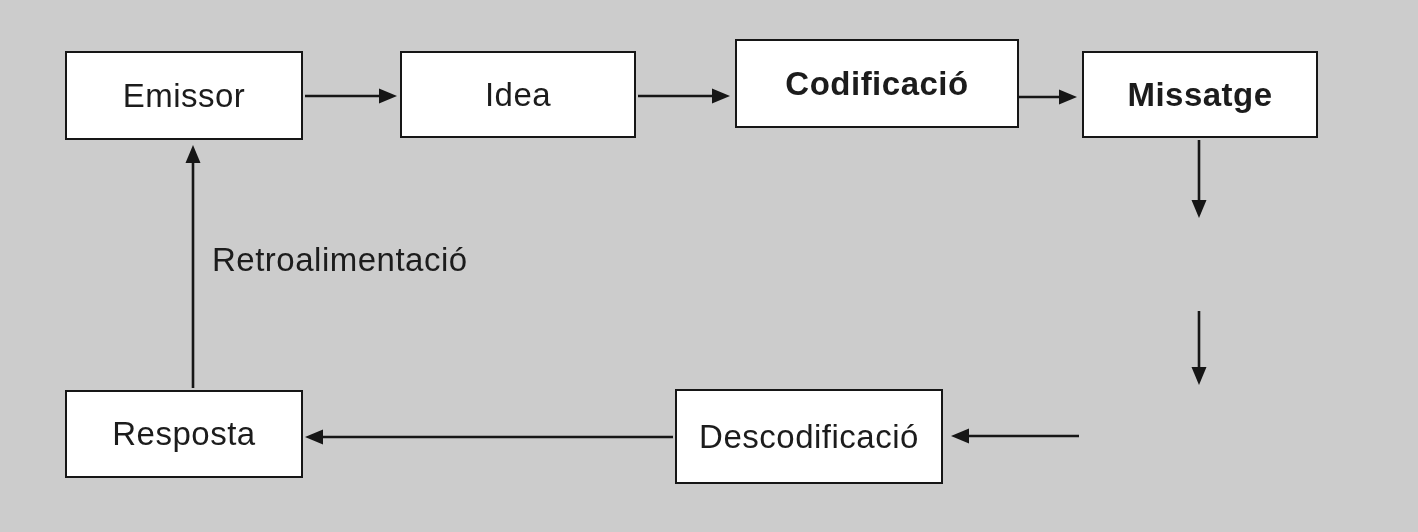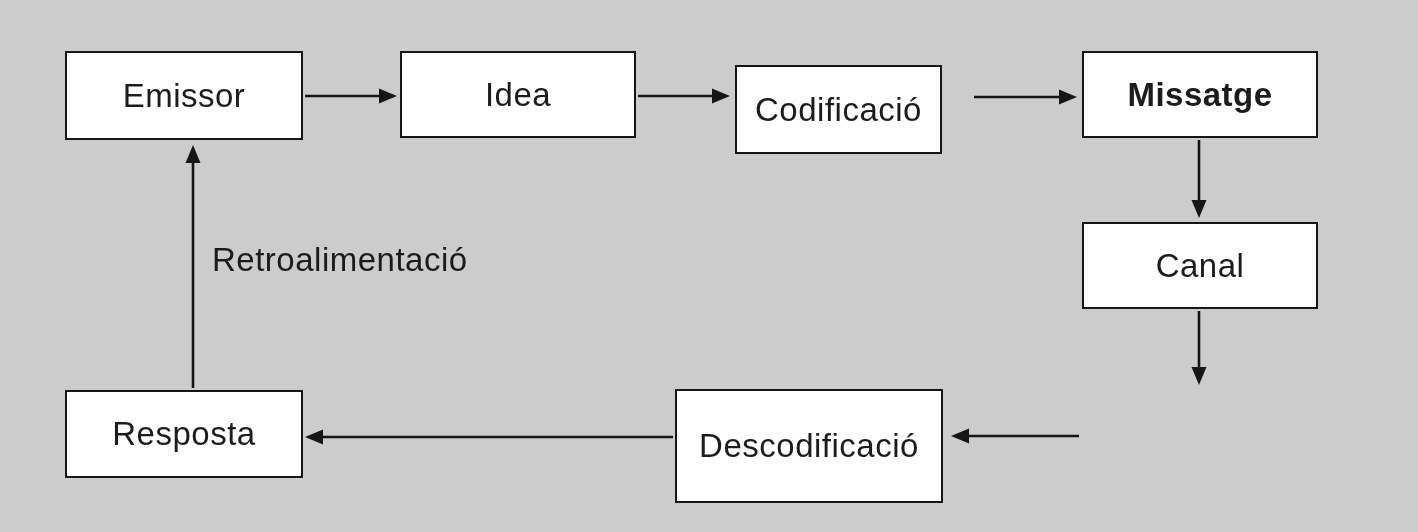--- a/index.html
+++ b/index.html
@@ -43,25 +43,25 @@
     display: flex;
     align-items: center;
     justify-content: center;
     font-size: 33px;
     letter-spacing: 0.5px;
     color: var(--text_color);
     white-space: nowrap;
   }
   #n-emissor        { left:  65px; top:  51px; width: 238px; height: 89px; }
   #n-idea           { left: 400px; top:  51px; width: 236px; height: 87px; }
-  #n-codificacio    { left: 735px; top:  65px; width: 207px; height: 89px; }
+  #n-codificacio    { left: 735px; top:  39px; width: 284px; height: 89px; font-weight: bold; }
   #n-missatge       { left:1082px; top:  51px; width: 236px; height: 87px; font-weight: bold; }
   #n-canal          { left:1082px; top: 222px; width: 236px; height: 87px; }
   #n-receptor       { left:1081px; top: 389px; width: 238px; height: 89px; }
-  #n-descodificacio { left: 675px; top: 389px; width: 268px; height: 114px; }
+  #n-descodificacio { left: 675px; top: 389px; width: 268px; height: 95px; }
   #n-resposta       { left:  65px; top: 390px; width: 238px; height: 88px; }
   .edge-label {
     position: absolute;
     font-size: 33px;
     letter-spacing: 0.5px;
     color: var(--text_color);
     white-space: nowrap;
     line-height: 1;
   }
   #l-retro  { left: 212px; top: 243px; }
@@ -112,19 +112,18 @@
     <g>
       <line class="wire" x1="193" y1="388" x2="193" y2="162"></line>
       <polygon class="head" points="193,145 185.5,163 200.5,163"></polygon>
     </g>
   </svg>
 
   <div class="node" id="n-idea">Idea</div>
   <div class="node" id="n-emissor">Emissor</div>
   <div class="node" id="n-codificacio">Codificació</div>
   <div class="node" id="n-missatge">Missatge</div>
-  <div class="node" id="n-canal">Canal</div>
   <div class="node" id="n-descodificacio">Descodificació</div>
   <div class="node" id="n-resposta">Resposta</div>
 
   <div class="edge-label" id="l-retro">Retroalimentació</div>
 
 </div>
 
 </body></html>

